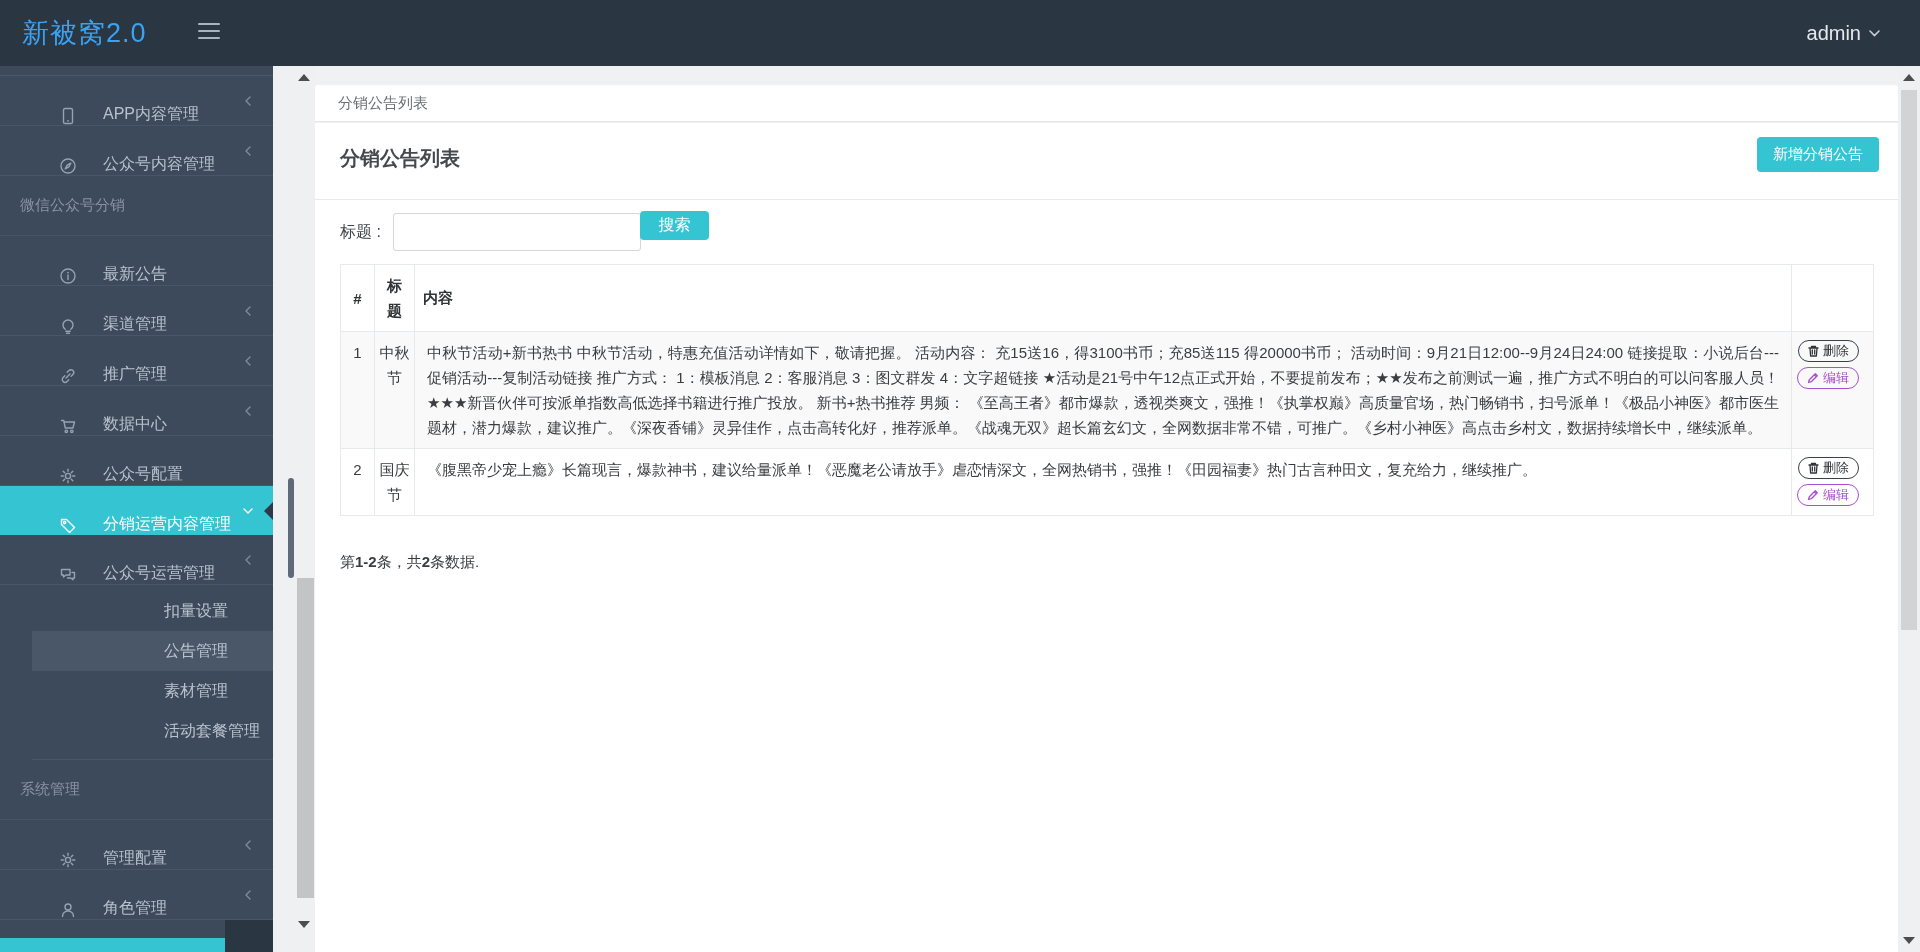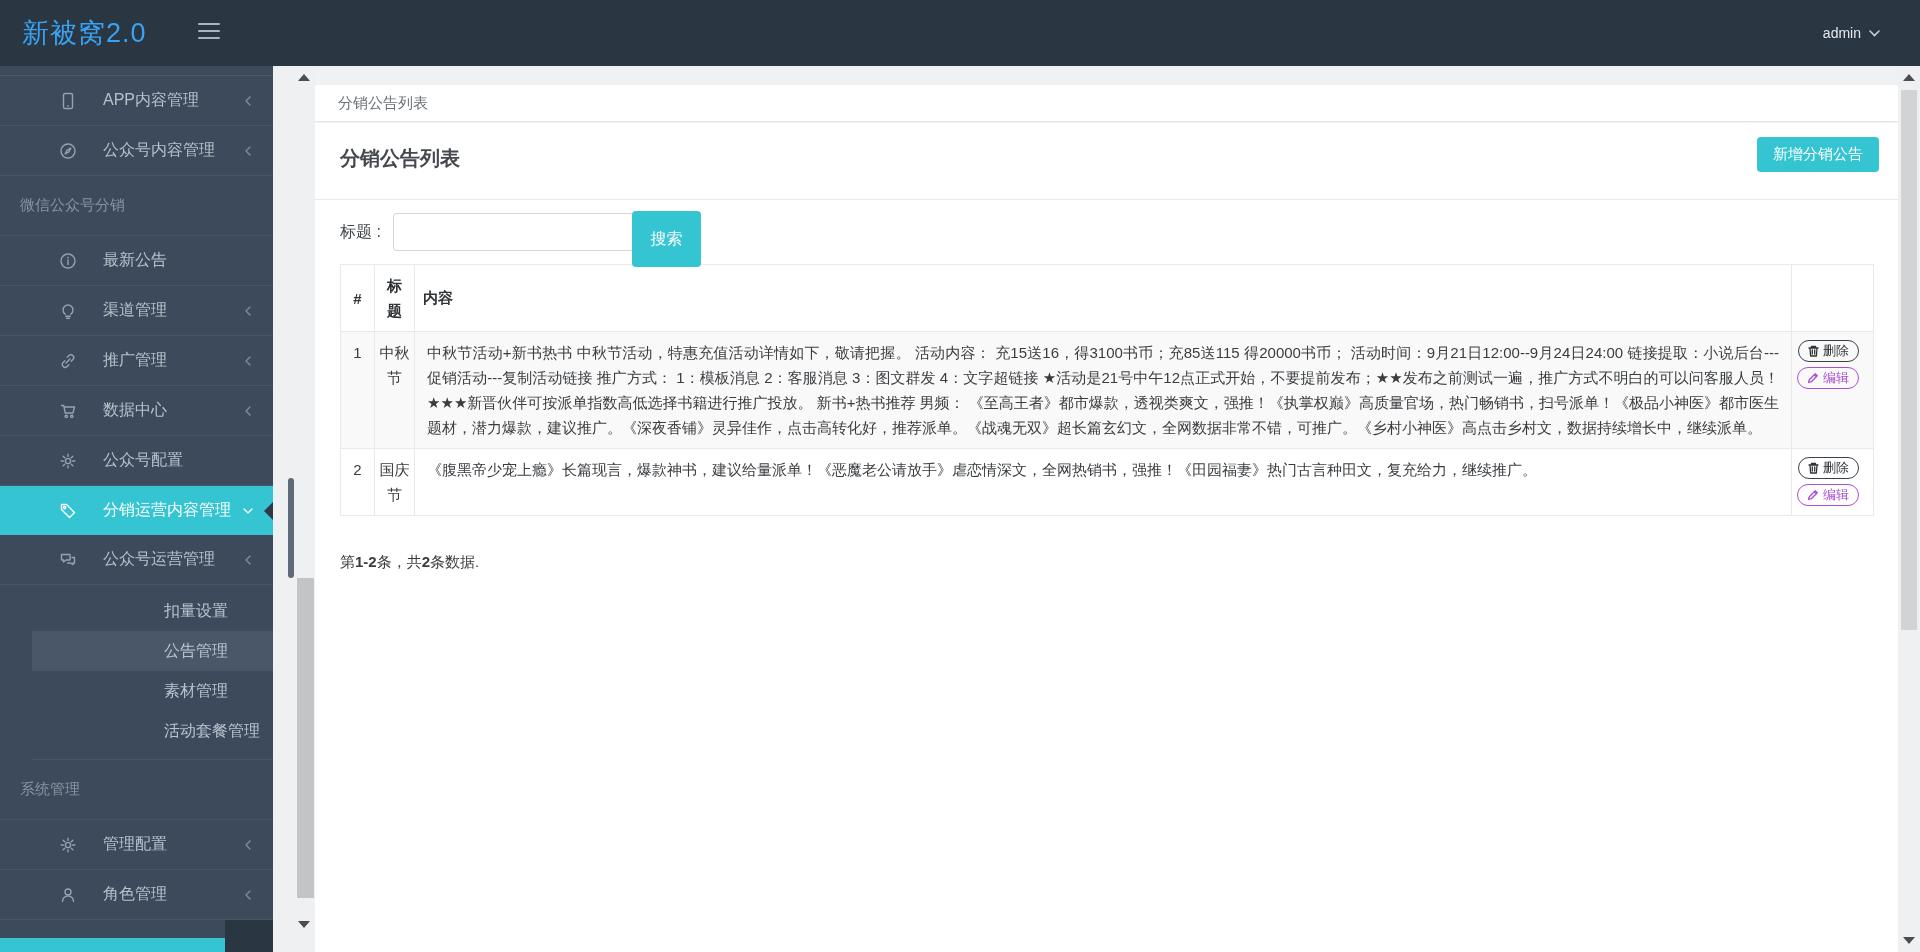--- a/index.html
+++ b/index.html
@@ -7,25 +7,25 @@
     width:1920px;height:952px;position:relative;overflow:hidden;
     background:#f0f1f3;
     font-family:"Liberation Sans","DejaVu Sans",sans-serif;
     -webkit-font-smoothing:antialiased;
   }
   
   .top-header{position:absolute;left:0;top:0;width:1920px;height:66px;background:#2b3643;}
   .logo{position:absolute;left:22px;top:0;height:50px;line-height:66px;font-size:27px;color:#38a3f2;letter-spacing:1px;}
   .menu-toggle{position:absolute;left:198px;top:23px;width:24px;height:20px;cursor:pointer;}
   .menu-toggle span{display:block;width:22px;height:2px;background:#a9b3c2;border-radius:1px;margin-bottom:5px;}
-  .user-menu{position:absolute;right:40px;top:0;height:66px;display:flex;align-items:center;gap:8px;color:#e4e9ee;font-size:14px;cursor:pointer;}
+  .user-menu{position:absolute;right:40px;top:0;height:66px;display:flex;align-items:center;gap:8px;color:#e4e9ee;font-size:20px;cursor:pointer;}
   
   .sidebar{position:absolute;left:0;top:66px;width:273px;height:886px;background:#3d4a5b;overflow:hidden;}
   .s-sliver{height:9px;border-bottom:1px solid rgba(255,255,255,0.08);}
-  .s-item{position:relative;height:49px;display:flex;align-items:center;padding-left:59px;
+  .s-item{position:relative;height:49px;display:flex;align-items:flex-end;padding-left:59px;
           border-bottom:1px solid rgba(255,255,255,0.07);color:#b7c1cc;font-size:16px;cursor:pointer;}
   .s-item .s-icon{width:18px;height:18px;margin-right:26px;flex:0 0 18px;color:#95a2b1;}
   .s-item svg{display:block;stroke:currentColor;fill:none;stroke-width:1.4;stroke-linecap:round;stroke-linejoin:round;}
   .s-chevron{position:absolute;right:19px;top:50%;margin-top:-6px;width:12px;height:12px;color:#7e8b9a;}
   .s-section{height:59px;display:flex;align-items:center;padding-left:20px;color:#8793a3;font-size:15px;border-bottom:1px solid rgba(255,255,255,0.05);}
   .s-item.active{background:#35c5d2;color:#ffffff;border-bottom:none;}
   .s-item.active .s-icon{color:#ffffff;}
   .s-item.active .s-chevron{color:#ffffff;}
   .s-item.active .wedge{position:absolute;right:0;top:50%;margin-top:-9px;width:0;height:0;
         border-top:9px solid transparent;border-bottom:9px solid transparent;border-right:9px solid #2e3847;}
@@ -54,21 +54,21 @@
   
   .card{position:absolute;left:315px;top:123px;width:1583px;height:829px;background:#ffffff;}
   .card-head{position:relative;height:76px;border-bottom:1px solid #e7eaec;}
   .card-title{position:absolute;left:25px;top:22px;font-size:20px;font-weight:bold;color:#45494e;}
   .add-btn{position:absolute;right:19px;top:14px;height:35px;padding:0 16px;background:#35c5d2;color:#fff;
       font-size:15px;border:none;border-radius:4px;display:flex;align-items:center;cursor:pointer;font-family:inherit;}
   .search-row{position:relative;height:64px;}
   .search-label{position:absolute;left:25px;top:0;height:64px;display:flex;align-items:center;font-size:16px;color:#3f4449;}
   .search-input{position:absolute;left:78px;top:13px;width:226px;height:36px;border:1px solid #d4d6d9;border-radius:3px;
       font-size:15px;padding:0 10px;color:#333;outline:none;box-sizing:content-box;font-family:inherit;}
-  .search-btn{position:absolute;left:317px;top:11px;width:69px;height:56px;background:#35c5d2;color:#fff;border:none;
+  .search-btn{position:absolute;left:325px;top:11px;width:69px;height:29px;background:#35c5d2;color:#fff;border:none;
       border-radius:4px;font-size:16px;cursor:pointer;font-family:inherit;}
   
   table.list{border-collapse:collapse;table-layout:fixed;width:1533px;margin-left:25px;}
   table.list th,table.list td{border:1px solid #e7eaec;}
   table.list th{height:50px;padding:8px;font-size:15px;color:#303437;font-weight:bold;vertical-align:middle;}
   th.th-index{text-align:center;}
   th.th-title{text-align:center;word-break:break-all;line-height:25px;}
   th.th-content{text-align:left;padding-left:12px;}
   table.list td{vertical-align:top;font-size:15px;color:#3a3d40;line-height:25px;}
   td.td-index{text-align:center;padding:8px 4px;}

